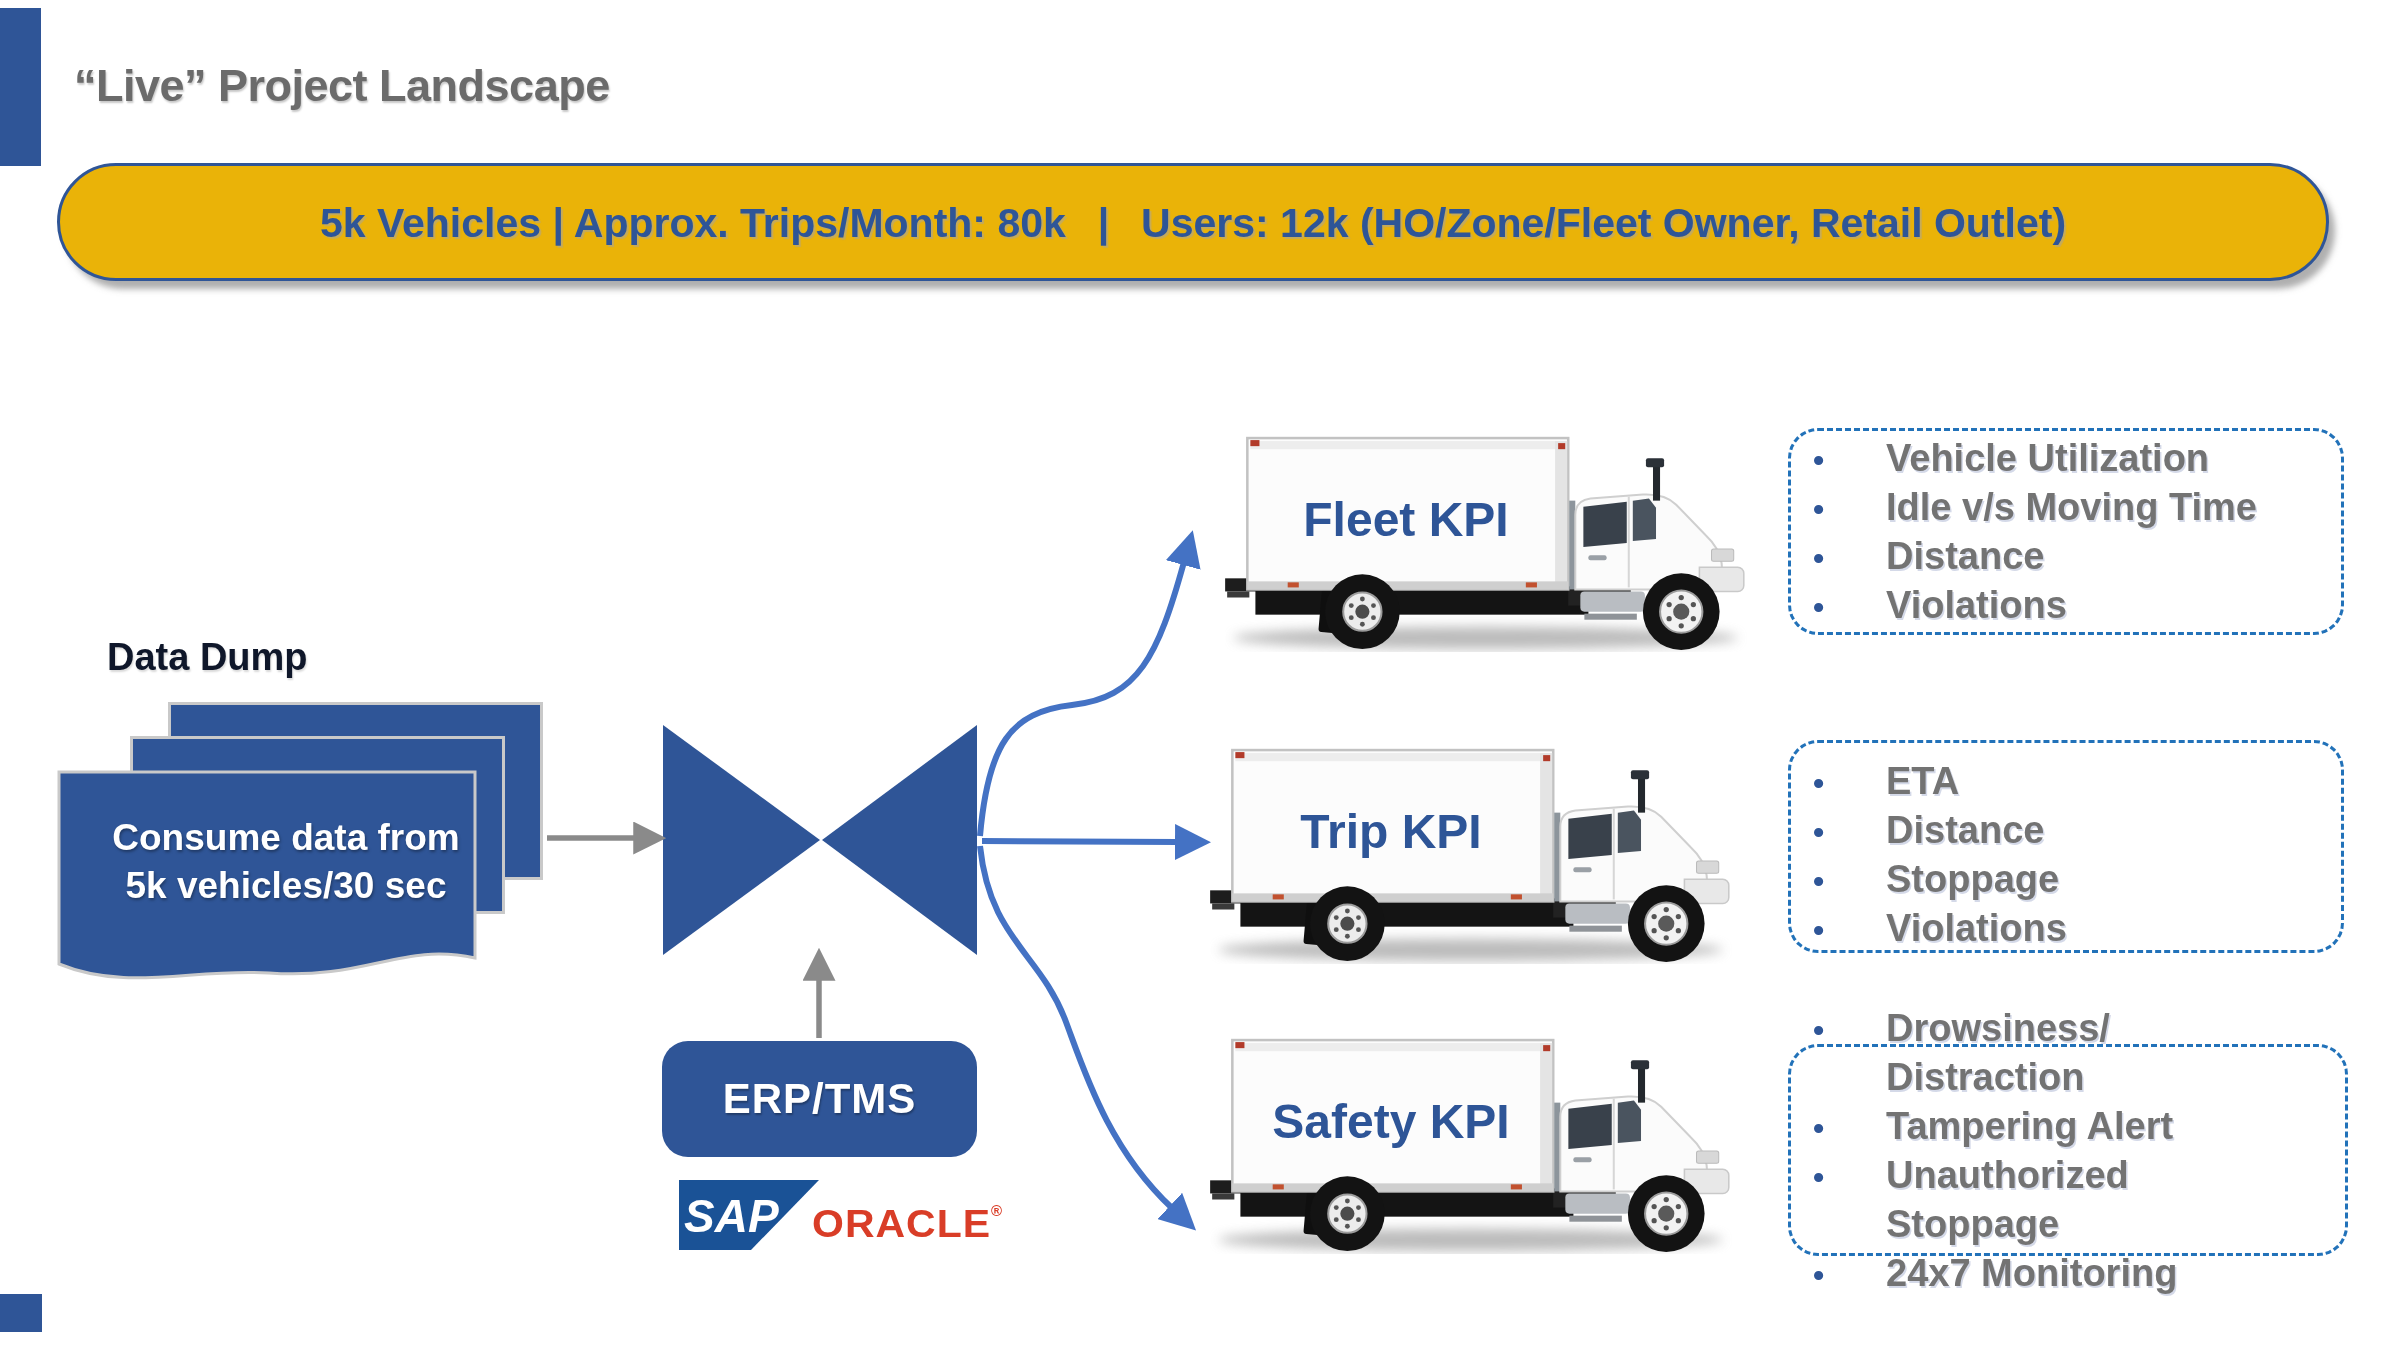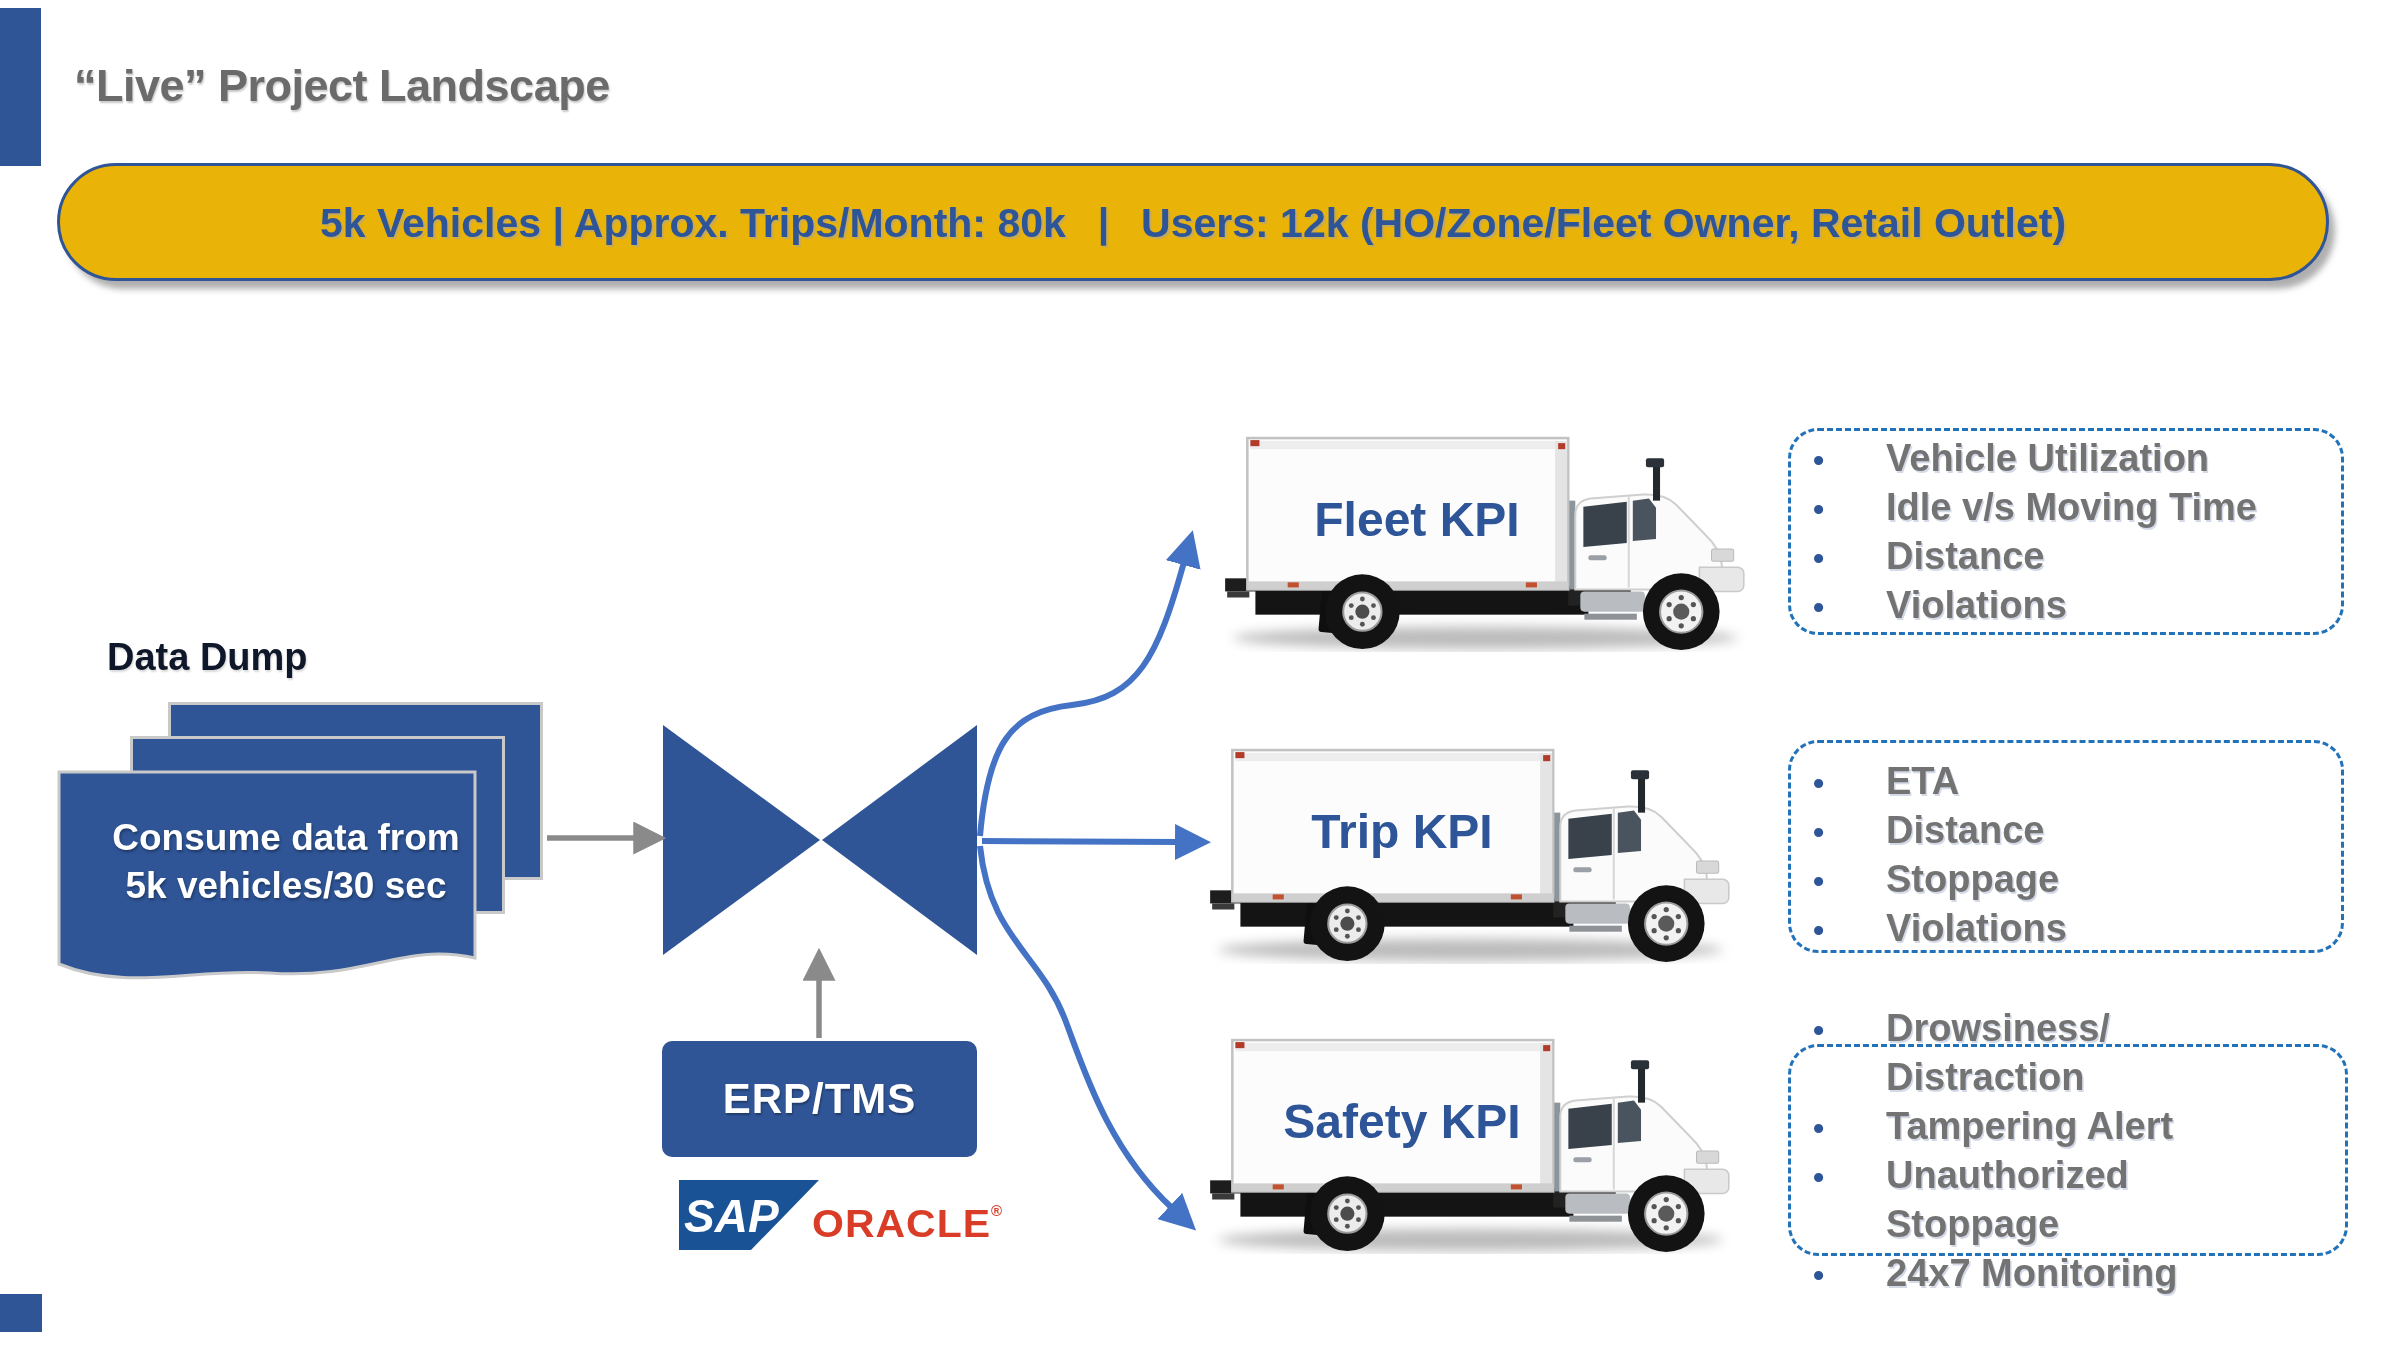--- a/index.html
+++ b/index.html
@@ -45,41 +45,41 @@
   
   .analyze-text{
     left:690px;top:562px;width:275px;text-align:center;color:#8C8C8C;
     font-size:38px;font-weight:bold;line-height:53px;
     text-shadow:1px 2px 2px rgba(0,0,0,0.15);
   }
   .bowtie-svg{left:660px;top:722px;}
 
   
   .erp-box{
-    left:662px;top:1041px;width:315px;height:116px;border-radius:10px;background:#2F5597;
+    left:662px;top:1041px;width:315px;height:116px;border-radius:26px;background:#2F5597;
     display:flex;align-items:center;justify-content:center;
   }
   .erp-label{color:#ffffff;font-size:42px;font-weight:bold;letter-spacing:1px;
     text-shadow:1px 2px 2px rgba(0,0,0,0.3);}
   .sap-logo-svg{left:679px;top:1180px;}
   .oracle-logo{
     left:812px;top:1202px;font-size:41px;font-weight:bold;color:#D93D27;
     letter-spacing:1px;white-space:nowrap;transform:scaleY(0.95);transform-origin:top left;
   }
   .oracle-reg{font-size:15px;vertical-align:top;line-height:20px;}
 
   
   .truck{width:525px;height:222px;}
   .truck-fleet{left:1225px;top:430px;}
   .truck-trip{left:1210px;top:742px;}
   .truck-safety{left:1210px;top:1032px;}
   .truck svg{width:525px;height:222px;display:block;}
   .truck-label{
     position:absolute;left:22px;top:62px;width:318px;text-align:center;
-    color:#2E5597;font-size:48px;font-weight:bold;white-space:nowrap;padding-left:11px;
+    color:#2E5597;font-size:48px;font-weight:bold;white-space:nowrap;
   }
 
   
   .kpi-box{border:3.5px dashed #2272B9;border-radius:30px;box-sizing:border-box;background:transparent;}
   .kpi-box-fleet{left:1788px;top:428px;width:556px;height:207px;}
   .kpi-box-trip{left:1788px;top:740px;width:556px;height:213px;}
   .kpi-box-safety{left:1788px;top:1044px;width:560px;height:212px;}
   .kpi-list{width:520px;}
   .kpi-list-fleet{left:1813px;top:434px;}
   .kpi-list-trip{left:1813px;top:757px;}

